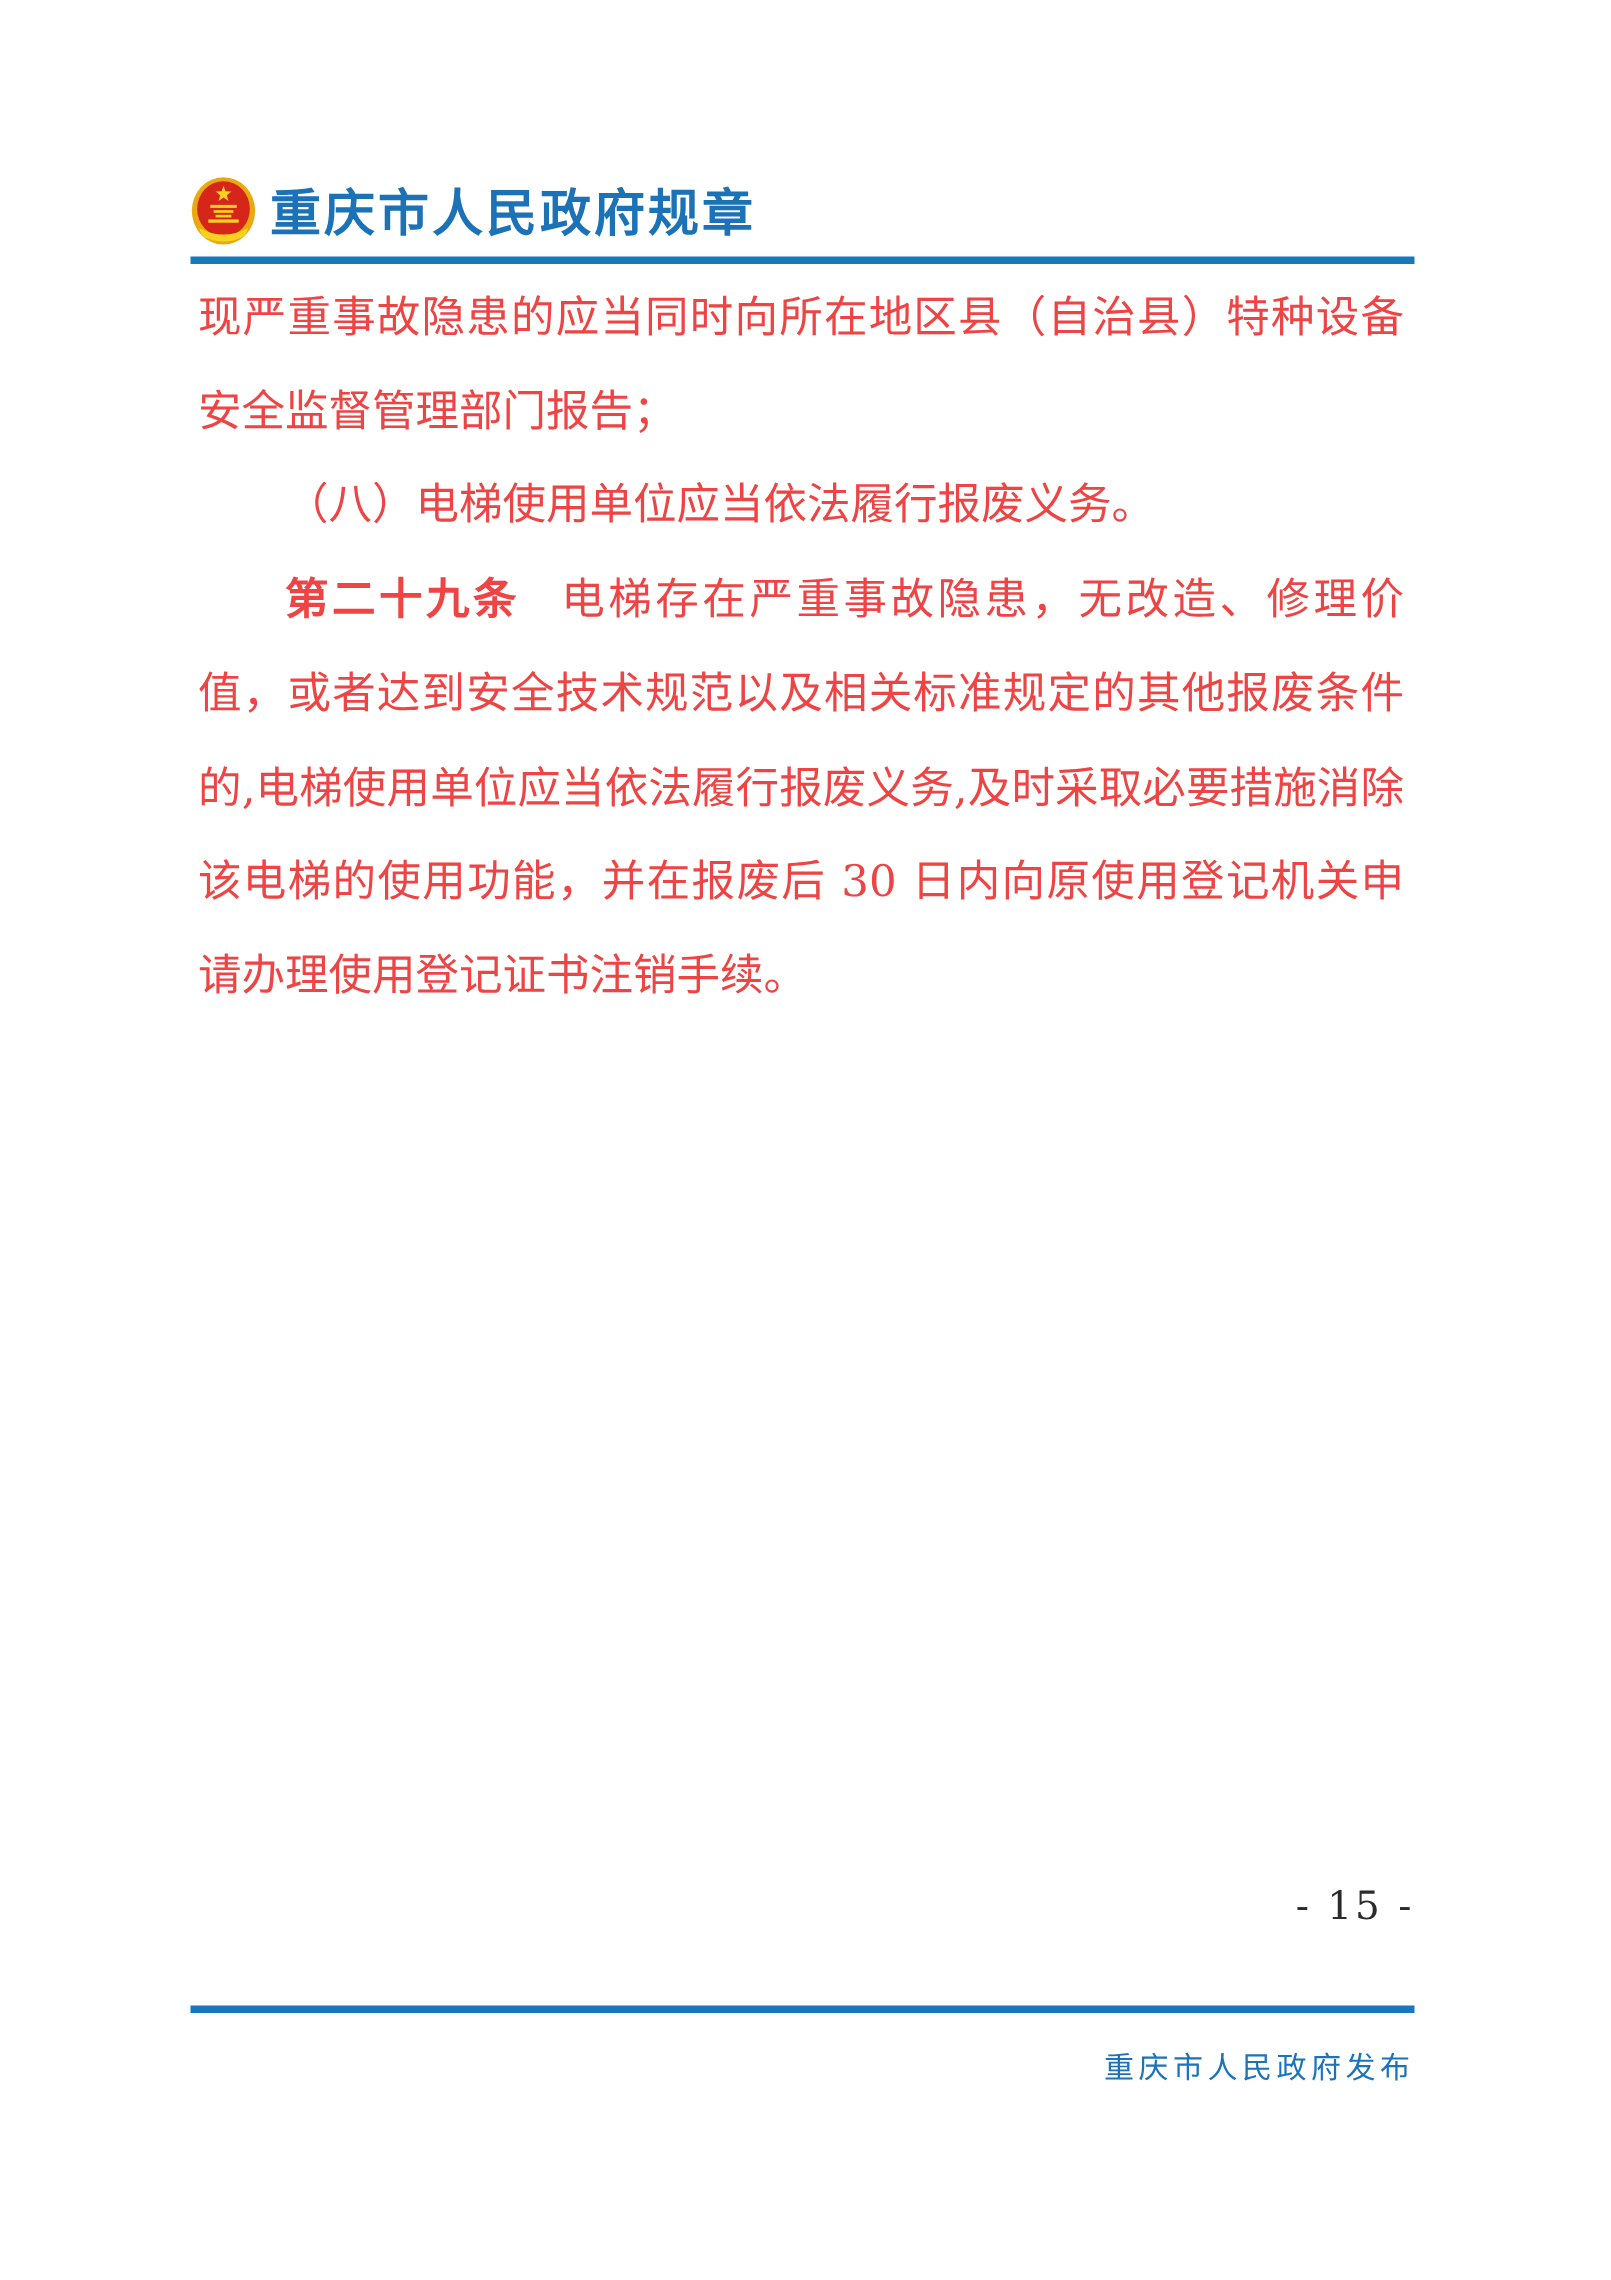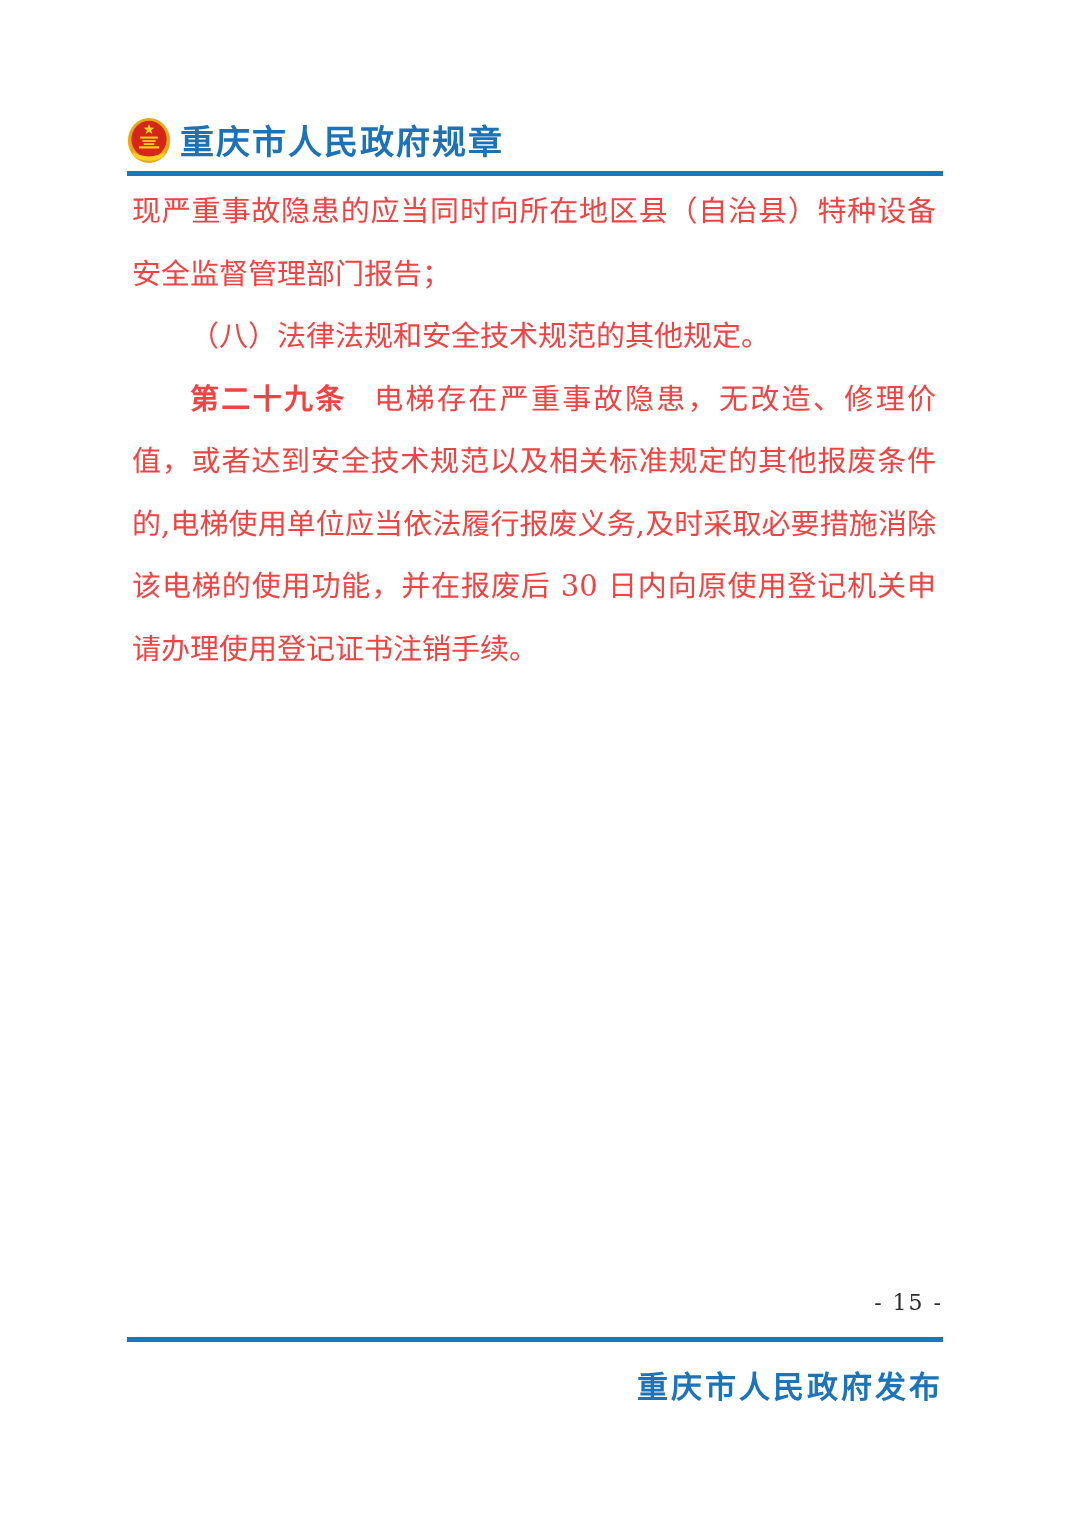--- a/index.html
+++ b/index.html
@@ -68,40 +68,40 @@
   .article-term {
     font-family: "Liberation Sans", "DejaVu Sans", sans-serif;
     font-weight: bold;
     margin-right: 0.95em;
   }
 
   
   .page-number {
     position: absolute;
     right: 131px;
-    top: 1290px;
-    font-size: 22px;
+    top: 1256px;
+    font-size: 26px;
     letter-spacing: 2px;
     color: #2b2b2b;
     font-family: "DejaVu Serif", serif;
   }
   .footer-rule {
     position: absolute;
     left: 127px;
     top: 1337px;
     width: 816px;
     height: 5px;
     background: #1878bc;
   }
   .publisher {
     position: absolute;
     right: 131px;
     top: 1362px;
-    font-size: 31px;
-    font-weight: bold;
+    font-size: 20px;
+    font-weight: normal;
     letter-spacing: 3px;
     color: #1b74ba;
     white-space: nowrap;
   }
 </style>
 </head>
 <body>
 
 <div class="page">
 
@@ -117,21 +117,21 @@
         <rect x="27" y="64" width="46" height="5" fill="#f7d21e"></rect>
         <path d="M13 77 Q50 97 87 77 L83 89 Q50 106 17 89 Z" fill="#f7d21e"></path>
       </svg>
       <div class="header-title">重庆市人民政府规章</div>
     </div>
     <div class="header-rule"></div>
   </div>
 
   <div class="content">
     <p><span>现严重事故隐患的应当同时向所在地区县（自治县）特种设备安全监督管理部门报告；</span></p>
-    <p class="indent"><span>（八）法律法规和安全技术规范的其他规定。</span></p>
+    <p class="indent"><span>（八）电梯使用单位应当依法履行报废义务。</span></p>
     <p class="indent"><span class="article-term">第二十九条</span><span>电梯存在严重事故隐患，无改造、修理价值，或者达到安全技术规范以及相关标准规定的其他报废条件的,电梯使用单位应当依法履行报废义务,及时采取必要措施消除该电梯的使用功能，并在报废后 30 日内向原使用登记机关申请办理使用登记证书注销手续。</span></p>
   </div>
 
   <div class="page-number">- 15 -</div>
   <div class="footer-rule"></div>
   <div class="publisher">重庆市人民政府发布</div>
 
 </div>
 
 </body></html>

